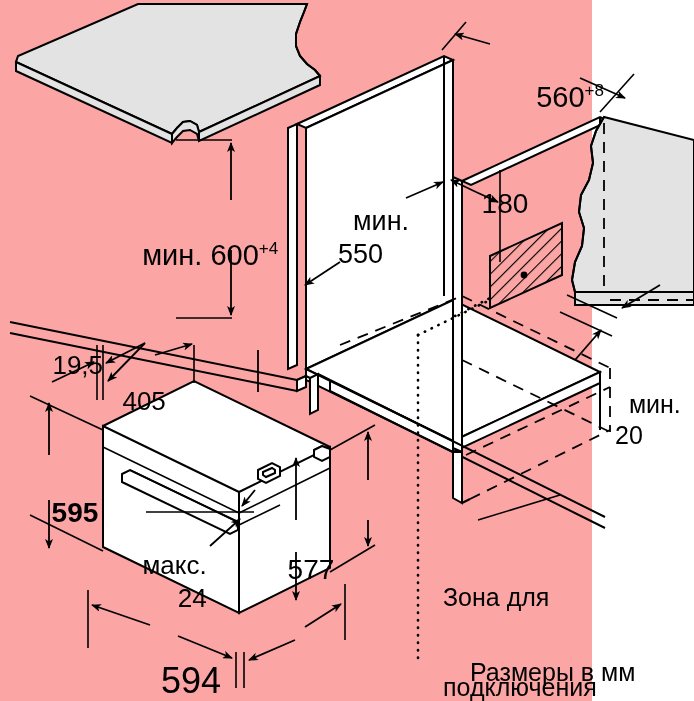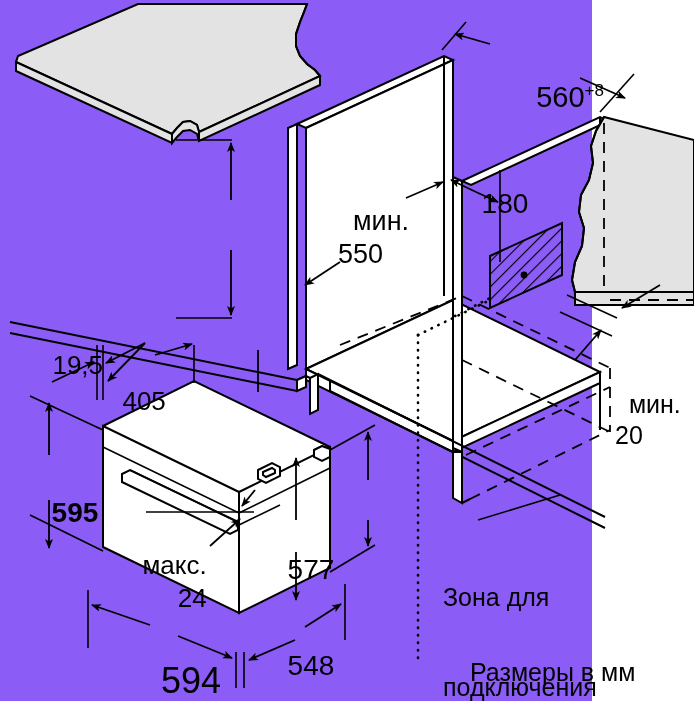--- a/index.html
+++ b/index.html
@@ -1,17 +1,17 @@
 <!DOCTYPE html>
 <html><head>
 <meta charset="utf-8">
 <style>
   html,body{margin:0;padding:0;background:#ffffff;}
   body{width:694px;height:701px;overflow:hidden;font-family:"Liberation Sans",sans-serif;}
-  #stage{position:relative;width:592px;height:701px;background:#8b5cf6;}
+  #stage{position:relative;width:592px;height:701px;background:#fca5a5;}
   svg#dwg{position:absolute;left:0;top:0;width:694px;height:701px;display:block;}
   .ln{fill:none;stroke:#000;stroke-width:2;stroke-linecap:butt;stroke-linejoin:miter;}
   .ln-thin{fill:none;stroke:#000;stroke-width:1.6;}
   .ln-dim{fill:none;stroke:#000;stroke-width:1.8;}
   .ln-ext{fill:none;stroke:#000;stroke-width:1.6;}
   .ln-dash{fill:none;stroke:#000;stroke-width:1.8;stroke-dasharray:11 8;}
   .ln-dot{fill:none;stroke:#000;stroke-width:2.6;stroke-dasharray:0.5 7;stroke-linecap:round;}
   .fill-gray{fill:#e3e3e3;stroke:#000;stroke-width:2;stroke-linejoin:miter;}
   .fill-white{fill:#ffffff;stroke:#000;stroke-width:2;stroke-linejoin:miter;}
   .hatchbox{fill:url(#hatch);stroke:#000;stroke-width:2;}
@@ -233,20 +233,23 @@
   <g>
     <line class="ln-thin" x1="478" y1="520" x2="560" y2="495"></line>
   </g>
 
 </svg>
 
 <div class="txtblk" style="left:520px;top:48px;font-size:29px;">
   <span>560</span><sup style="font-size:17px;">+8</sup>
 </div>
 
+<div class="txtblk" style="left:126px;top:206px;font-size:29px;">
+  <span>мин.</span>&nbsp;<span>600</span><sup style="font-size:17px;">+4</sup>
+</div>
 
 <div class="txtblk" style="left:338px;top:172px;font-size:27px;line-height:33px;">
   <span>мин.</span><br><span>550</span>
 </div>
 
 <div class="txtblk" style="left:466px;top:156px;font-size:28px;">
   <span>180</span>
 </div>
 
 <div class="txtblk" style="left:615px;top:358px;font-size:25px;line-height:31px;">
@@ -271,23 +274,20 @@
 </div>
 
 <div class="txtblk" style="left:128px;top:516px;font-size:26px;line-height:33px;text-align:right;">
   <span>макс.</span><br><span>24</span>
 </div>
 
 <div class="txtblk" style="left:141px;top:618px;font-size:36px;">
   <span>594</span>
 </div>
 
-<div class="txtblk" style="left:272px;top:618px;font-size:28px;">
-  <span>548</span>
-</div>
 
 <div class="txtblk" style="left:443px;top:522px;font-size:25px;line-height:30px;font-weight:400;">
   <div>Зона для</div>
   <div>подключения</div>
   
   
 </div>
 
 <div class="txtblk" style="left:470px;top:658px;font-size:25px;">Размеры в мм</div>
 

